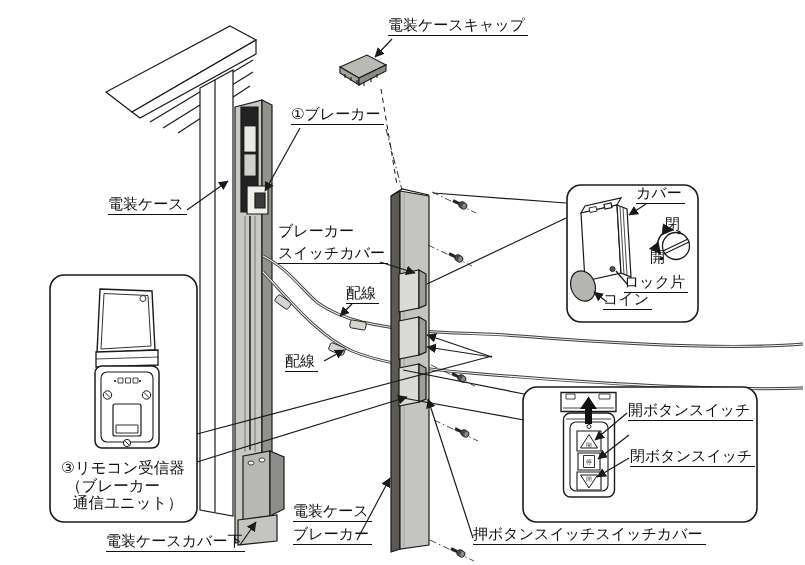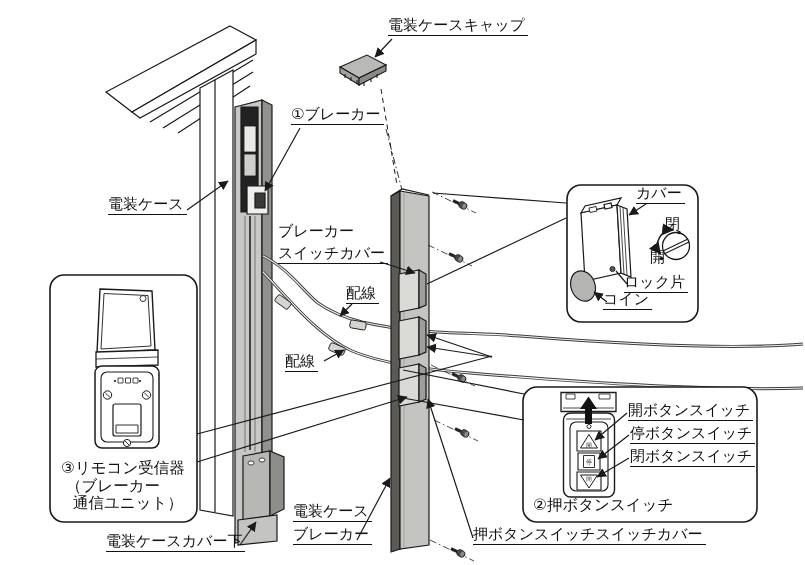--- a/index.html
+++ b/index.html
@@ -260,23 +260,21 @@
   <div class="lbl ul" style="left:346px;top:285px">配線</div>
   <div class="lbl ul" style="left:285px;top:353px">配線</div>
 
   <div class="lbl ul" style="left:636px;top:185px">カバー</div>
   <div class="lbl" style="left:665px;top:216px">閉</div>
   <div class="lbl" style="left:650px;top:249px">開</div>
   <div class="lbl ul" style="left:624px;top:274px">ロック片</div>
   <div class="lbl ul" style="left:603px;top:291px">コイン</div>
 
   <div class="lbl ul" style="left:628px;top:402px">開ボタンスイッチ</div>
-  <div class="lbl ul" style="left:630px;top:425px">停ボタンスイッチ</div>
   <div class="lbl ul" style="left:630px;top:448px">閉ボタンスイッチ</div>
-  <div class="lbl bold" style="left:533px;top:497px">②押ボタンスイッチ</div>
 
   <div class="lbl bold" style="left:61px;top:460px">③リモコン受信器</div>
   <div class="lbl bold" style="left:66px;top:478px">（ブレーカー</div>
   <div class="lbl bold" style="left:73px;top:495px">通信ユニット）</div>
 
   <div class="lbl ul" style="left:106px;top:533px">電装ケースカバー下</div>
   <div class="lbl ul" style="left:293px;top:503px">電装ケース</div>
   <div class="lbl ul" style="left:293px;top:526px">ブレーカー</div>
   <div class="lbl ul" style="left:473px;top:526px">押ボタンスイッチスイッチカバー</div>
 </div>

